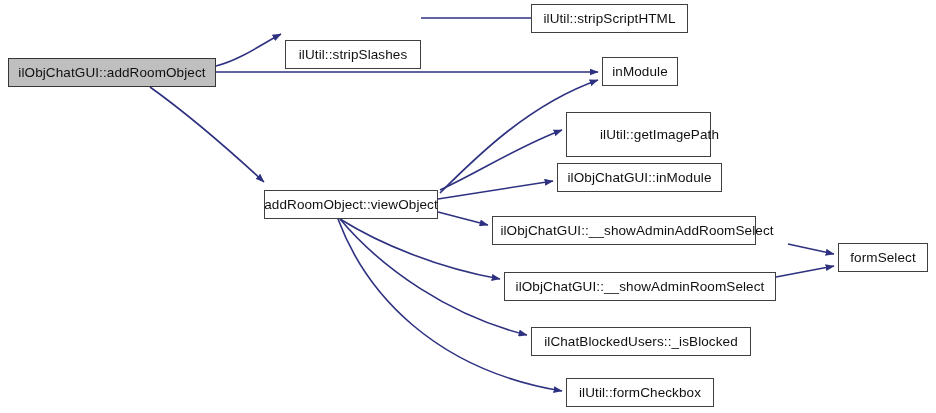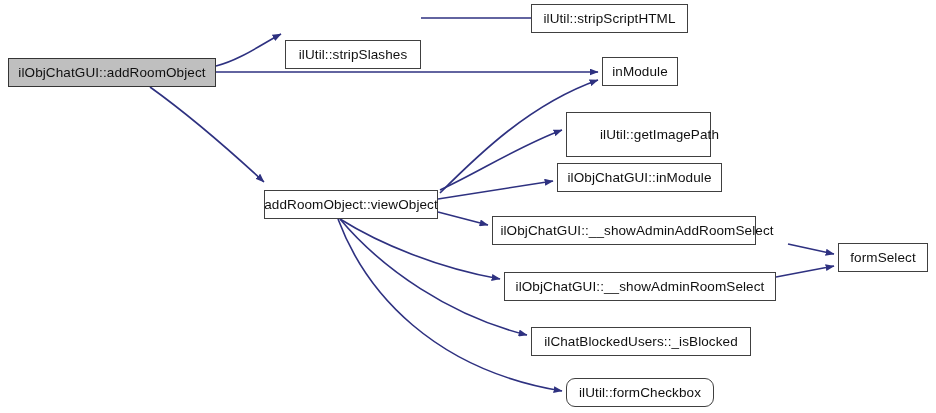--- a/index.html
+++ b/index.html
@@ -99,21 +99,21 @@
       </div>
       <div class="node" style="left: 492px; top: 216px; width: 264px; height: 29px; padding-left: 32px;">
         <span class="node-label">ilObjChatGUI::__showAdminAddRoomSelect</span>
       </div>
       <div class="node" style="left: 504px; top: 272px; width: 272px; height: 29px;">
         <span class="node-label">ilObjChatGUI::__showAdminRoomSelect</span>
       </div>
       <div class="node" style="left: 531px; top: 327px; width: 220px; height: 29px;">
         <span class="node-label">ilChatBlockedUsers::_isBlocked</span>
       </div>
-      <div class="node" style="left: 566px; top: 378px; width: 148px; height: 29px; border-radius: 9px;">
+      <div class="node" style="left: 566px; top: 378px; width: 148px; height: 29px;">
         <span class="node-label">ilUtil::formCheckbox</span>
       </div>
       <div class="node" style="left: 838px; top: 243px; width: 90px; height: 29px;">
         <span class="node-label">formSelect</span>
       </div>
     </div>
 
 </div>
 
 </body></html>

